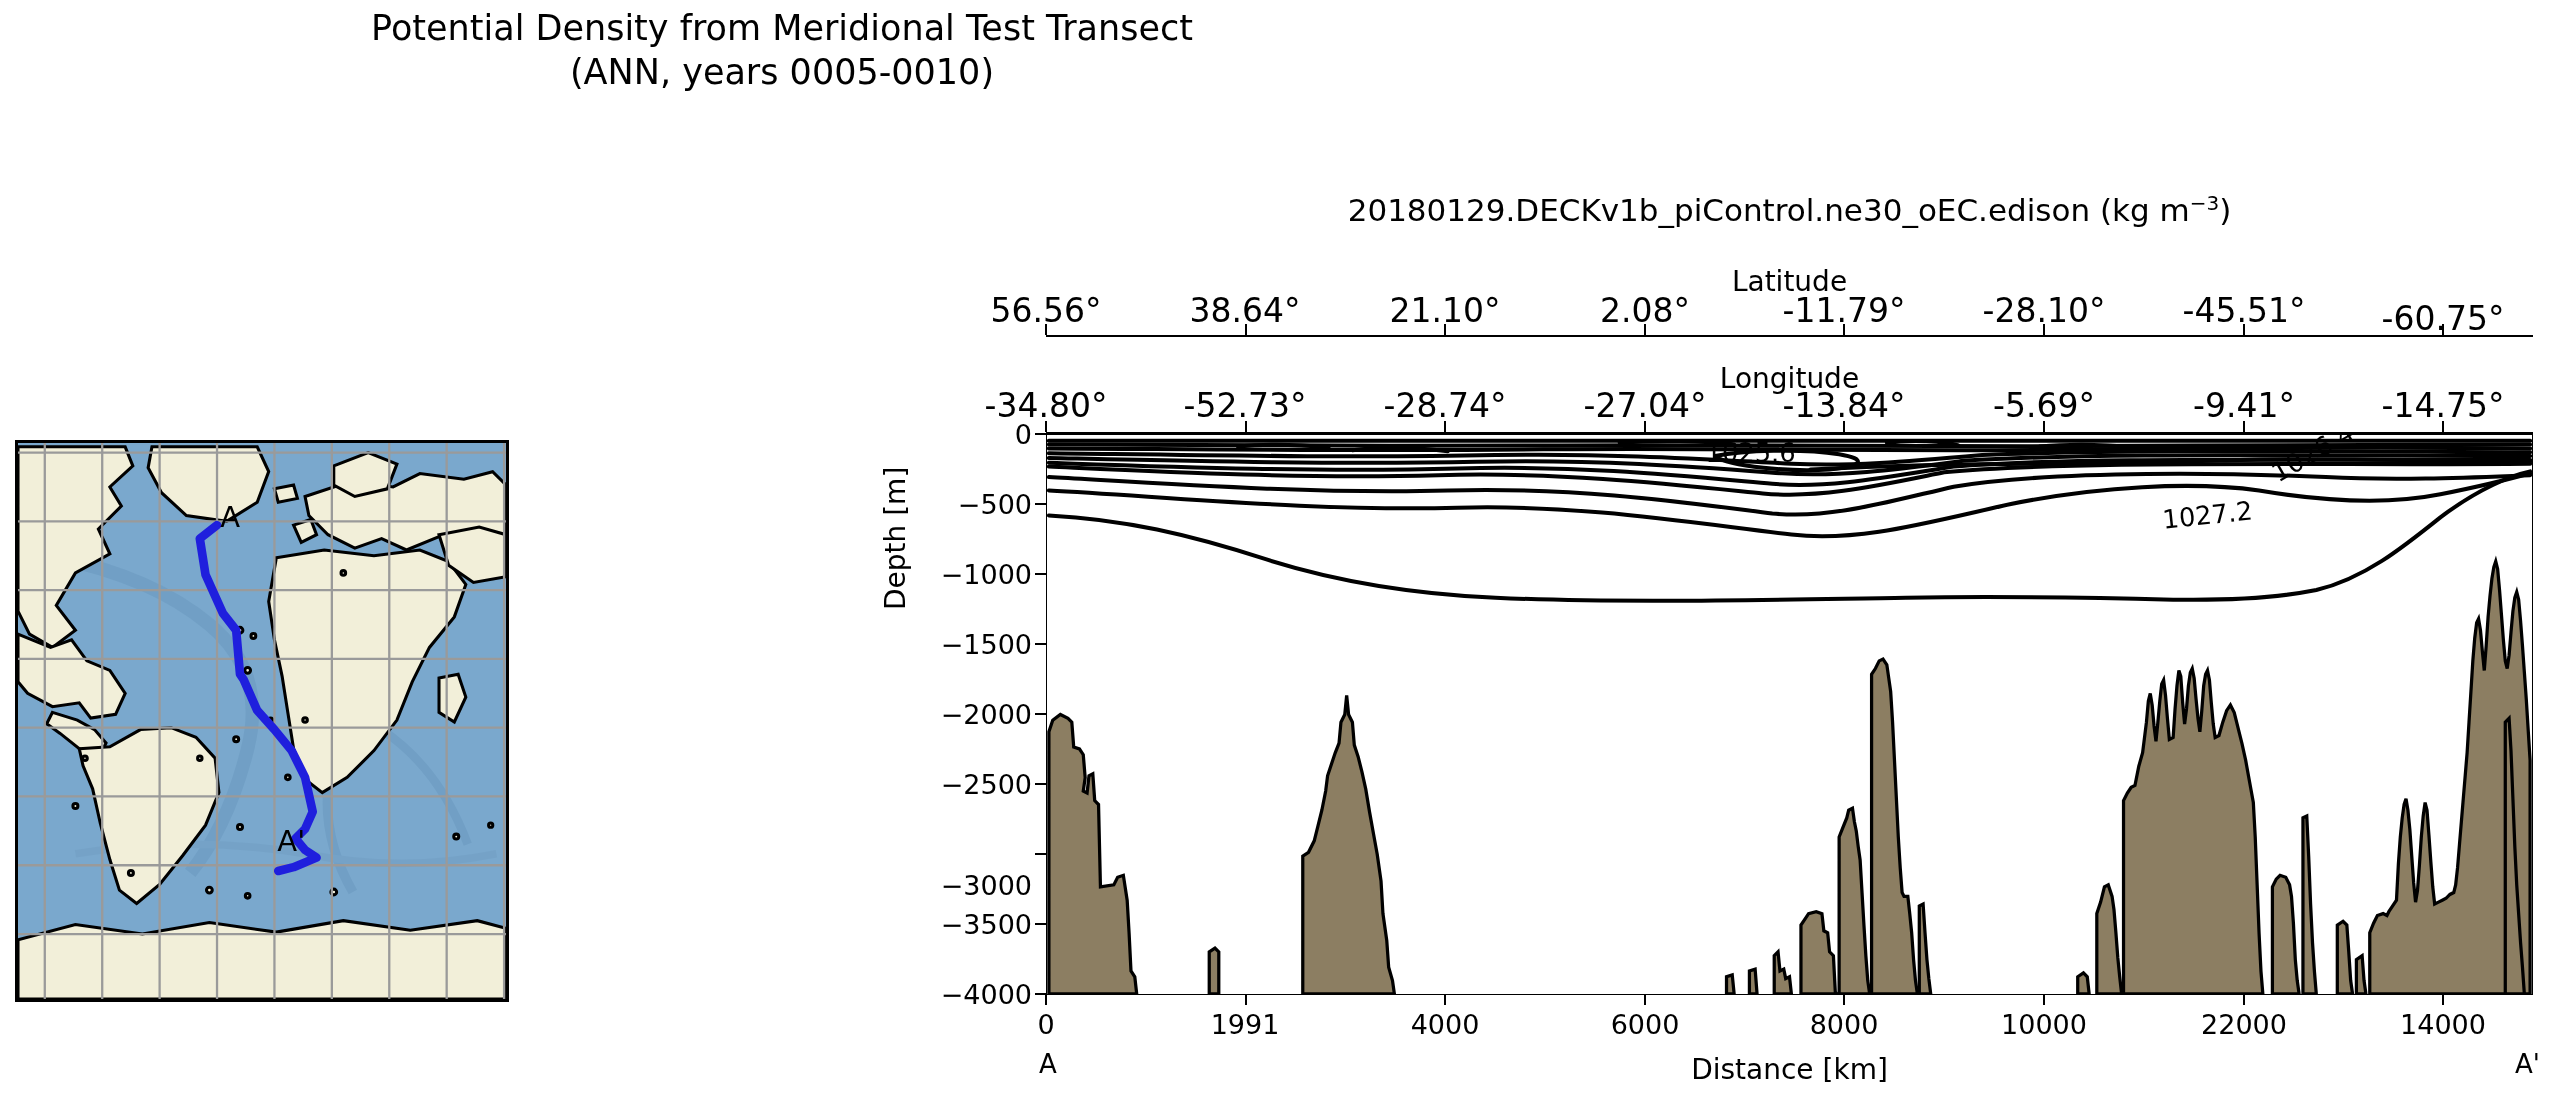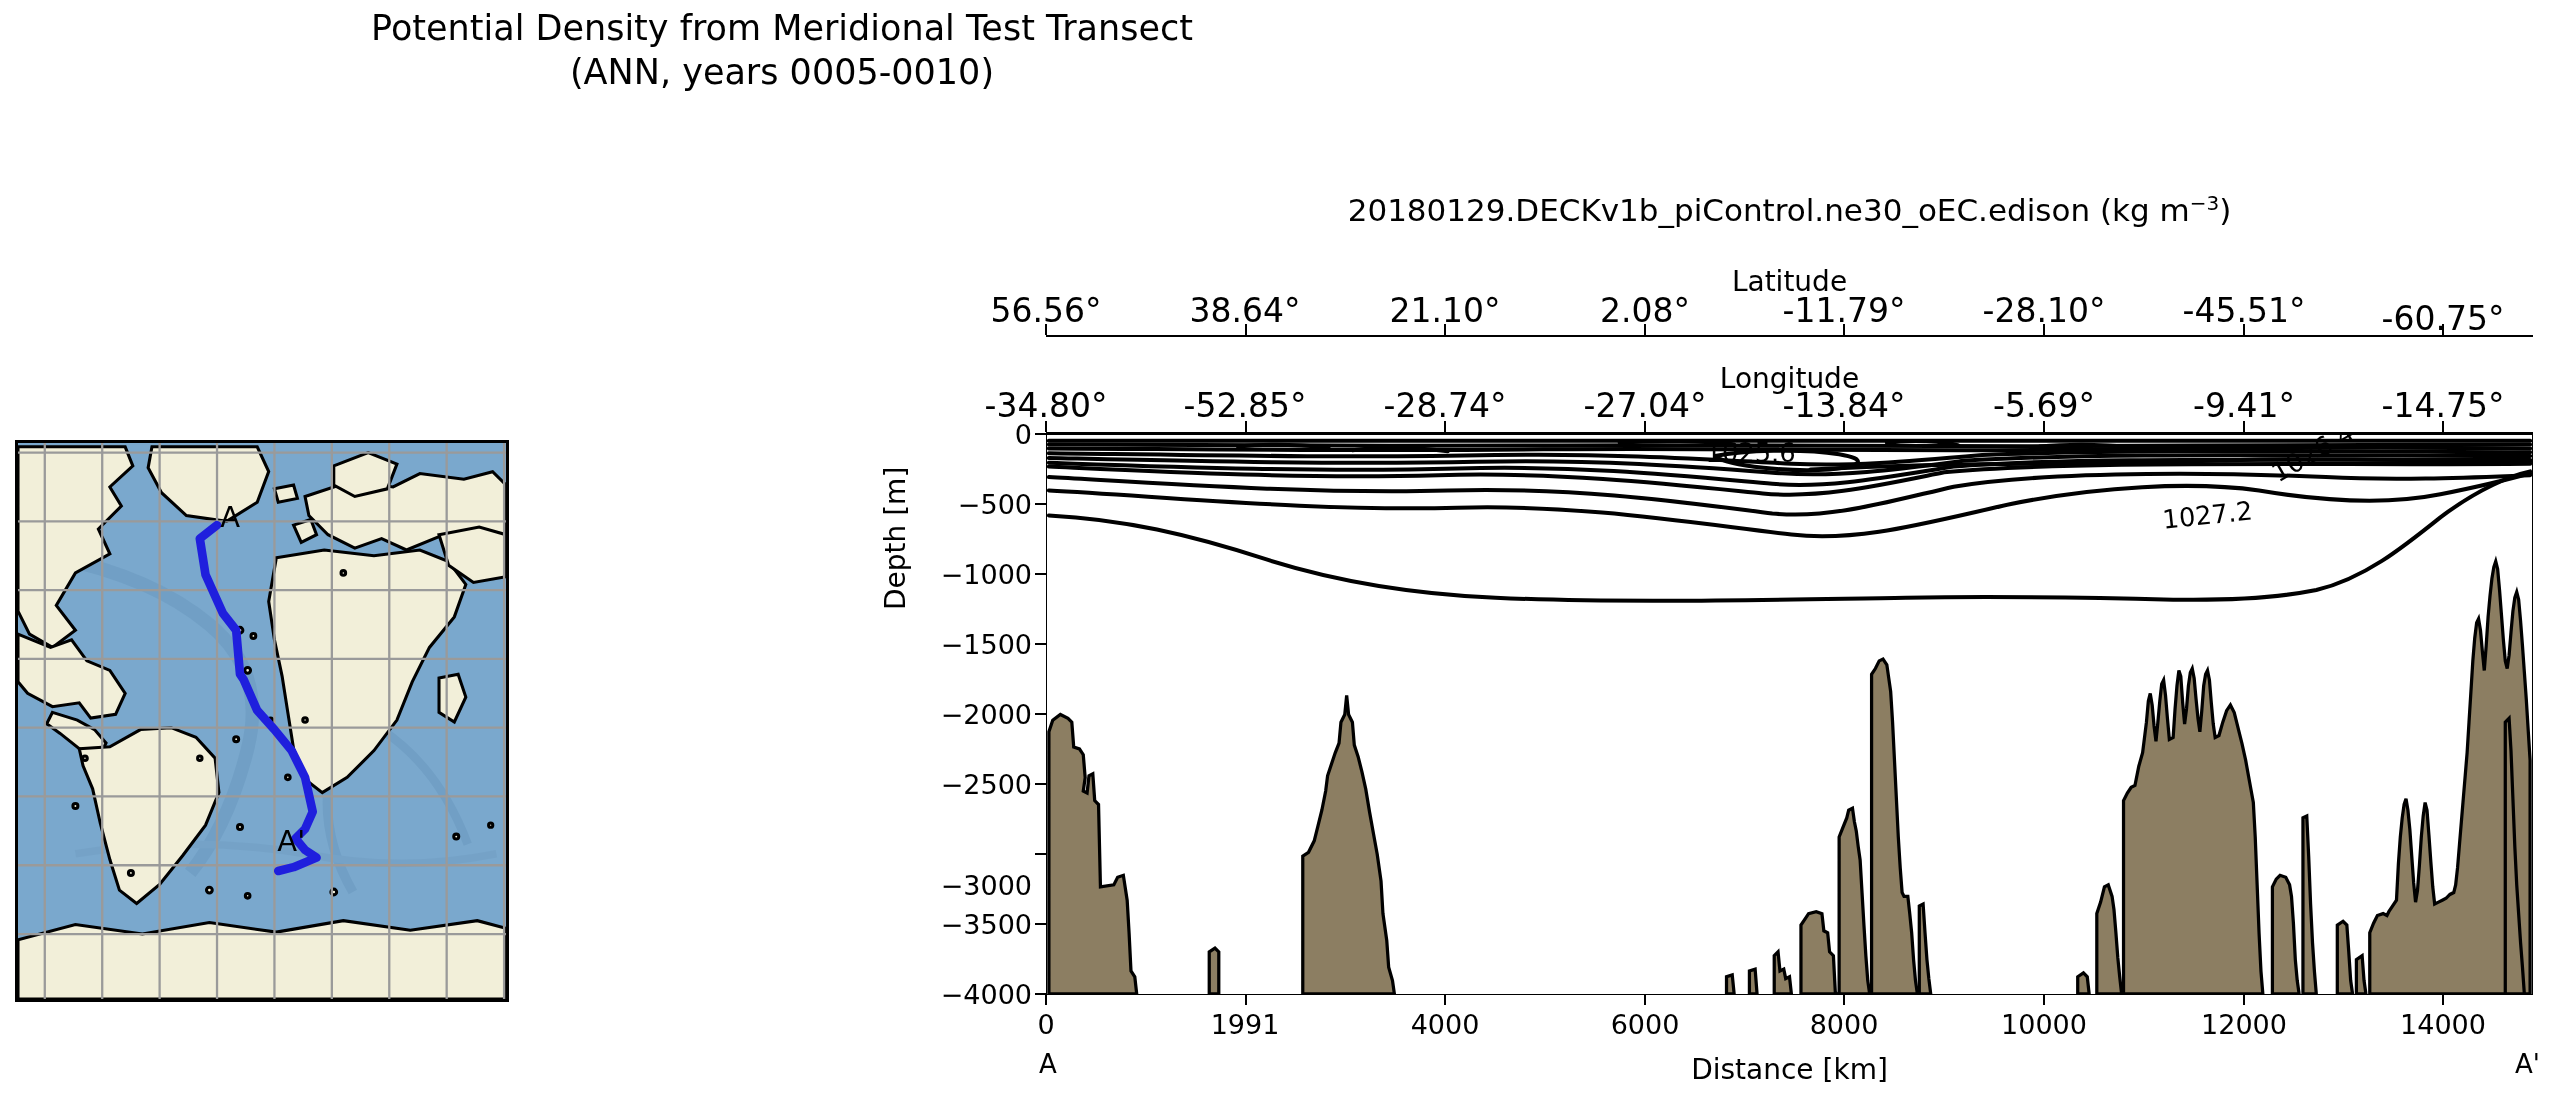--- a/index.html
+++ b/index.html
@@ -282,21 +282,21 @@
     <div class="axis-tick-v" style="left: 2442px; top: 324px;"></div>
     <div class="tick-label" style="left: 2443px; top: 291px; margin-top: 8px;">-60.75°</div>
   </div>
 
 <div class="axis-name" id="lon-axis-name">Longitude</div>
 <div class="secondary-axis" id="lon-axis-line"></div>
 <div id="lon-ticks">
     <div class="axis-tick-v" style="left: 1045px; top: 421px;"></div>
     <div class="tick-label" style="left: 1046px; top: 386px;">-34.80°</div>
     <div class="axis-tick-v" style="left: 1245px; top: 421px;"></div>
-    <div class="tick-label" style="left: 1245px; top: 386px;">-52.85°</div>
+    <div class="tick-label" style="left: 1245px; top: 386px;">-52.73°</div>
     <div class="axis-tick-v" style="left: 1444px; top: 421px;"></div>
     <div class="tick-label" style="left: 1445px; top: 386px;">-28.74°</div>
     <div class="axis-tick-v" style="left: 1644px; top: 421px;"></div>
     <div class="tick-label" style="left: 1645px; top: 386px;">-27.04°</div>
     <div class="axis-tick-v" style="left: 1843px; top: 421px;"></div>
     <div class="tick-label" style="left: 1844px; top: 386px;">-13.84°</div>
     <div class="axis-tick-v" style="left: 2043px; top: 421px;"></div>
     <div class="tick-label" style="left: 2044px; top: 386px;">-5.69°</div>
     <div class="axis-tick-v" style="left: 2243px; top: 421px;"></div>
     <div class="tick-label" style="left: 2244px; top: 386px;">-9.41°</div>
@@ -395,21 +395,21 @@
     <div class="xtick-label" style="left: 1245px;">1991</div>
     <div class="xtick-mark" style="left: 1444px;"></div>
     <div class="xtick-label" style="left: 1445px;">4000</div>
     <div class="xtick-mark" style="left: 1644px;"></div>
     <div class="xtick-label" style="left: 1645px;">6000</div>
     <div class="xtick-mark" style="left: 1843px;"></div>
     <div class="xtick-label" style="left: 1844px;">8000</div>
     <div class="xtick-mark" style="left: 2043px;"></div>
     <div class="xtick-label" style="left: 2044px;">10000</div>
     <div class="xtick-mark" style="left: 2243px;"></div>
-    <div class="xtick-label" style="left: 2244px;">12000</div>
+    <div class="xtick-label" style="left: 2244px;">22000</div>
     <div class="xtick-mark" style="left: 2442px;"></div>
     <div class="xtick-label" style="left: 2443px;">14000</div>
   </div>
 
 <div class="ylabel-text">Depth [m]</div>
 <div id="xaxis-name">Distance [km]</div>
 <div id="endpoint-a">A</div>
 <div id="endpoint-aprime">A'</div>
 
 

